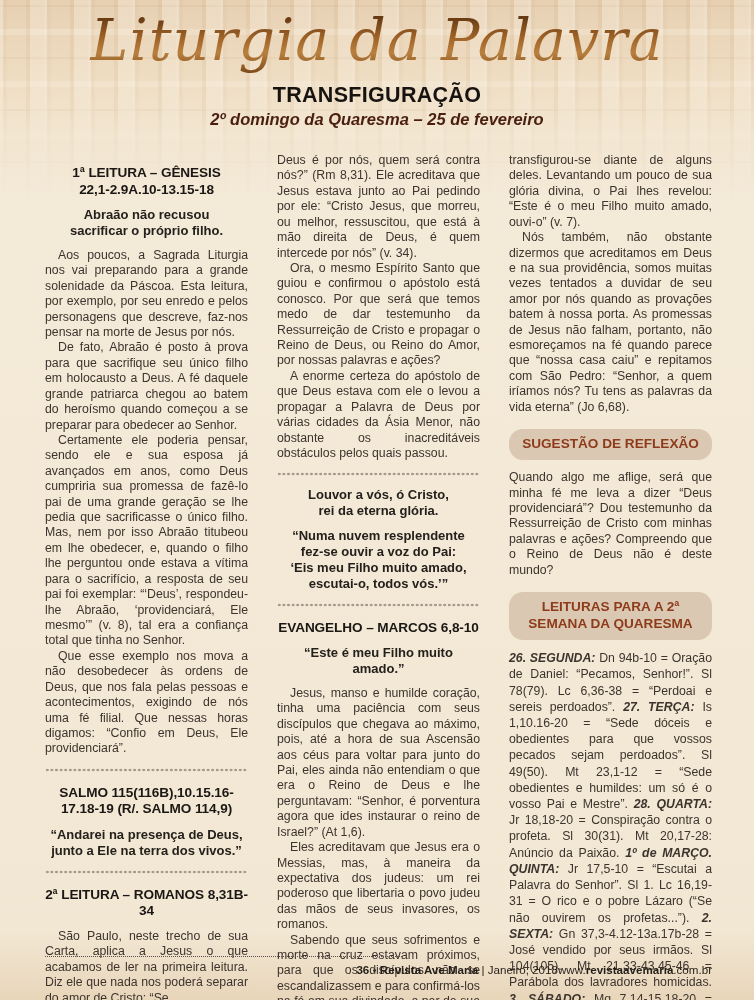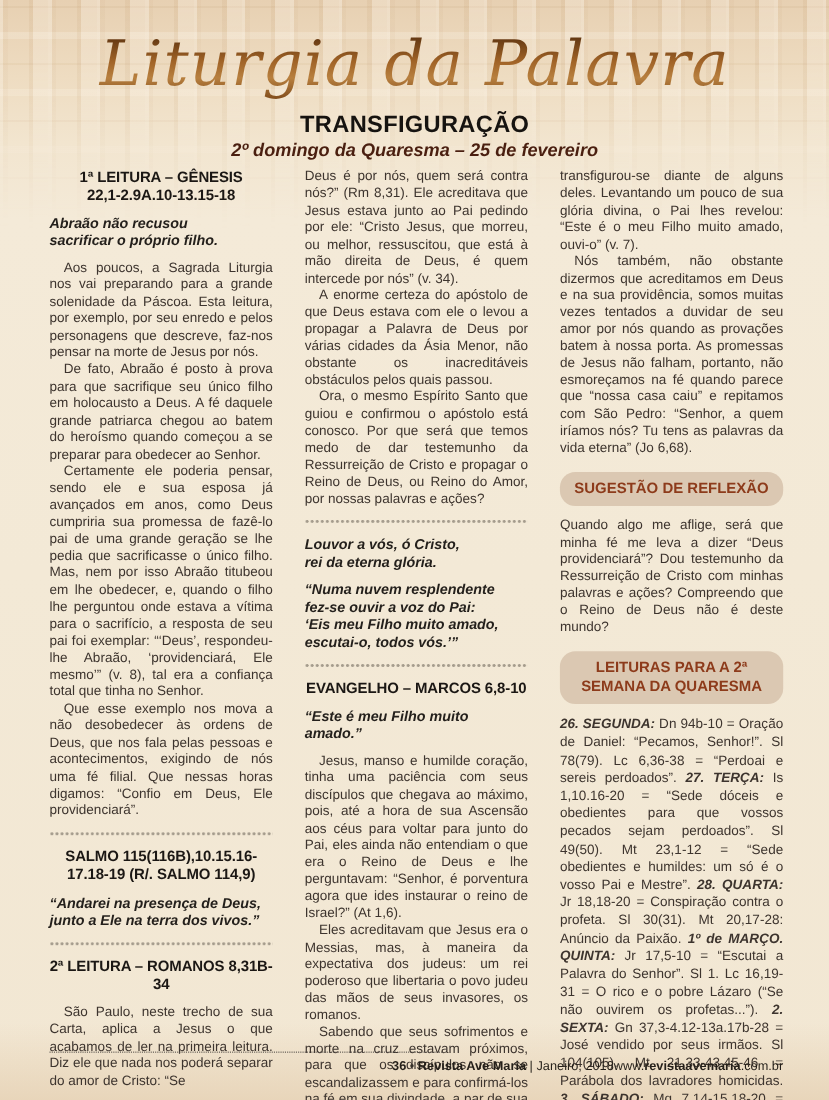--- a/index.html
+++ b/index.html
@@ -20,21 +20,21 @@
   .texture {
     position: absolute; top: 0; left: 0; right: 0; height: 215px;
     background:
       repeating-linear-gradient(90deg, rgba(255,252,246,0.30) 0 3px, rgba(210,178,140,0.12) 3px 7px, rgba(255,252,246,0.0) 7px 26px, rgba(203,168,126,0.18) 26px 30px, rgba(255,252,246,0.22) 30px 44px),
       repeating-linear-gradient(0deg, rgba(201,166,124,0.16) 0 2px, rgba(255,252,246,0.0) 2px 24px, rgba(255,250,240,0.25) 24px 30px, rgba(255,250,240,0.0) 30px 52px);
     -webkit-mask-image: linear-gradient(180deg, #000 0%, rgba(0,0,0,0.75) 90px, rgba(0,0,0,0.25) 150px, transparent 210px);
     mask-image: linear-gradient(180deg, #000 0%, rgba(0,0,0,0.75) 90px, rgba(0,0,0,0.25) 150px, transparent 210px);
   }
   header { position: absolute; top: 0; left: 0; right: 0; text-align: center; }
   .script-title {
-    margin-top: 26px;
+    margin-top: 8px;
     font-family: "DejaVu Serif", serif;
     font-style: italic;
     font-size: 57px;
     line-height: 1.15;
     color: #8f5a23;
     letter-spacing: 1px;
     text-shadow: 0 1px 1px rgba(90,50,10,0.25);
   }
   @supports (-webkit-background-clip: text) {
     .script-title {
@@ -68,27 +68,27 @@
   }
   .col { min-width: 0; }
   .sec-heading {
     font-size: 13.6px;
     font-weight: 700;
     line-height: 1.22;
     text-align: center;
     color: #1b1714;
     white-space: pre-line;
     letter-spacing: -0.1px;
-    margin: 0 0 9px 0;
+    margin: 12px 0 9px 0;
   }
   .sec-sub {
     font-size: 13px;
     font-weight: 700;
-    font-style: italic;
     line-height: 1.22;
+    text-align: center;
     color: #24201c;
     white-space: pre-line;
     margin: 0 0 9px 0;
   }
   .para {
     font-size: 12.3px;
     line-height: 1.255;
     text-align: justify;
     color: #3d342e;
     hyphens: auto;
@@ -158,22 +158,22 @@
 17.18-19 (R/. SALMO 114,9)</h3>
       <p class="sec-sub">“Andarei na presença de Deus,
 junto a Ele na terra dos vivos.”</p>
       <div class="chain"></div>
       <h3 class="sec-heading">2ª LEITURA – ROMANOS 8,31B-34</h3>
       <p class="para indent">São Paulo, neste trecho de sua Carta, aplica a Jesus o que acabamos de ler na primeira leitura. Diz ele que nada nos poderá separar do amor de Cristo: “Se</p>
     </section>
 
     <section class="col">
       <p class="para">Deus é por nós, quem será contra nós?” (Rm 8,31). Ele acreditava que Jesus estava junto ao Pai pedindo por ele: “Cristo Jesus, que morreu, ou melhor, ressuscitou, que está à mão direita de Deus, é quem intercede por nós” (v. 34).</p>
+      <p class="para indent">Ora, o mesmo Espírito Santo que guiou e confirmou o apóstolo está conosco. Por que será que temos medo de dar testemunho da Ressurreição de Cristo e propagar o Reino de Deus, ou Reino do Amor, por nossas palavras e ações?</p>
       <p class="para indent">A enorme certeza do apóstolo de que Deus estava com ele o levou a propagar a Palavra de Deus por várias cidades da Ásia Menor, não obstante os inacreditáveis obstáculos pelos quais passou.</p>
-      <p class="para indent">Ora, o mesmo Espírito Santo que guiou e confirmou o apóstolo está conosco. Por que será que temos medo de dar testemunho da Ressurreição de Cristo e propagar o Reino de Deus, ou Reino do Amor, por nossas palavras e ações?</p>
       <div class="chain"></div>
       <p class="sec-sub">Louvor a vós, ó Cristo,
 rei da eterna glória.</p>
       <p class="sec-sub">“Numa nuvem resplendente
 fez-se ouvir a voz do Pai:
 ‘Eis meu Filho muito amado,
 escutai-o, todos vós.’”</p>
       <div class="chain"></div>
       <h3 class="sec-heading">EVANGELHO – MARCOS 6,8-10</h3>
       <p class="sec-sub">“Este é meu Filho muito amado.”</p>

